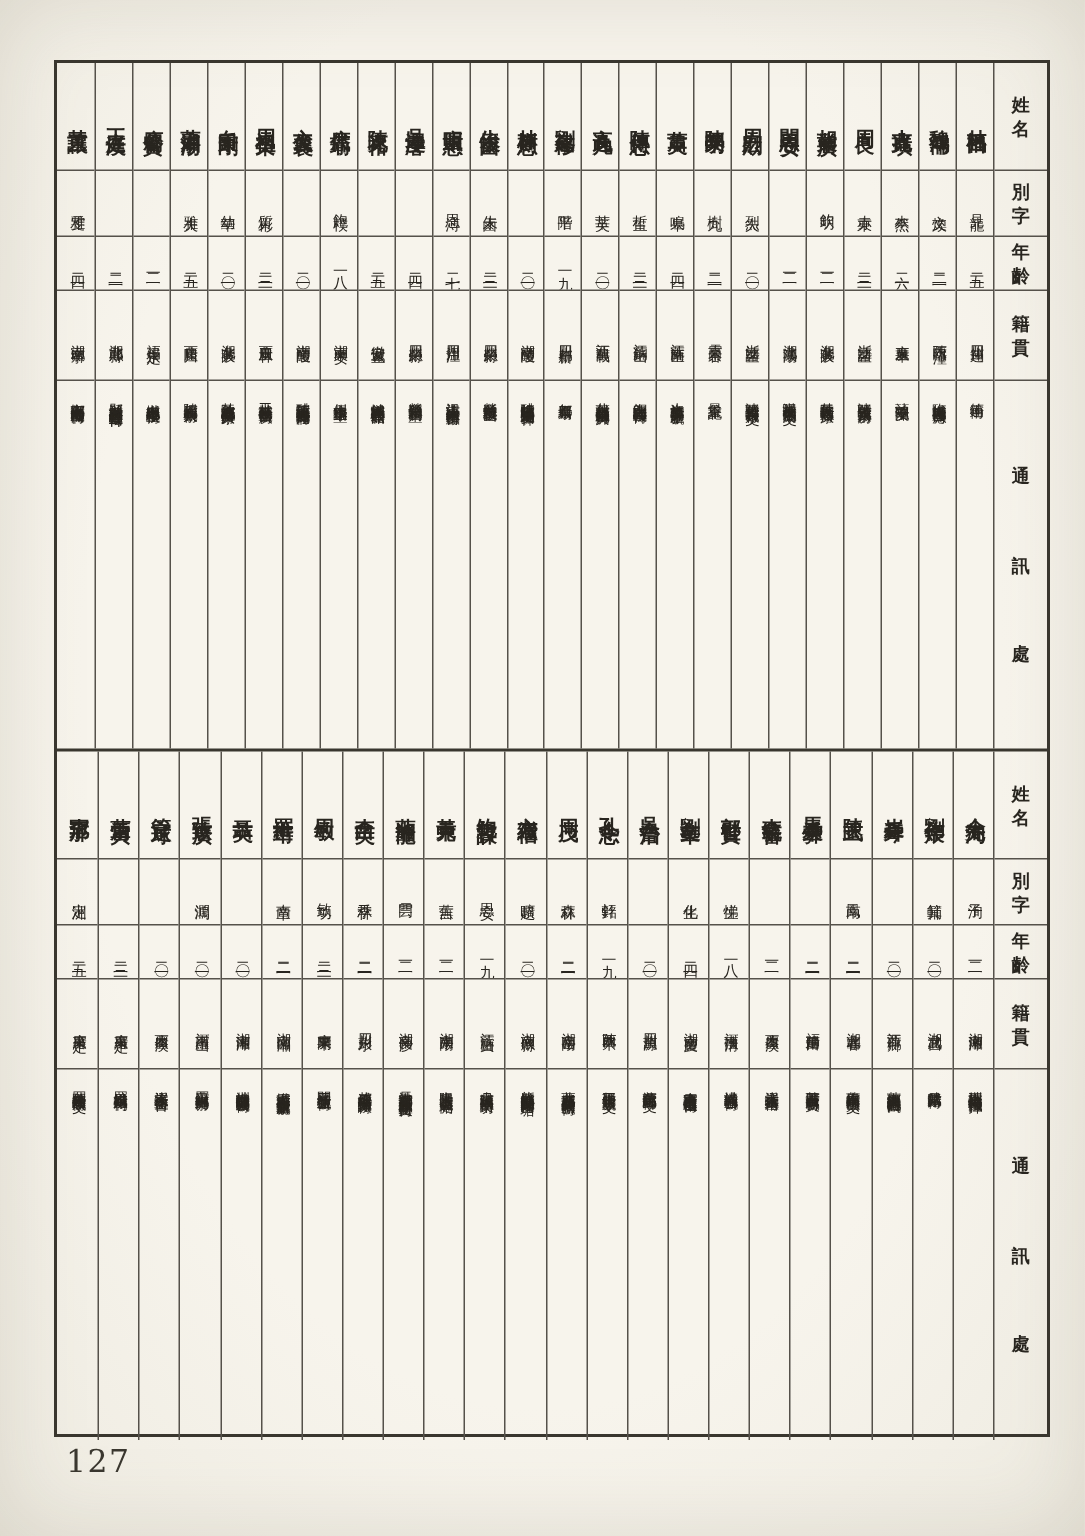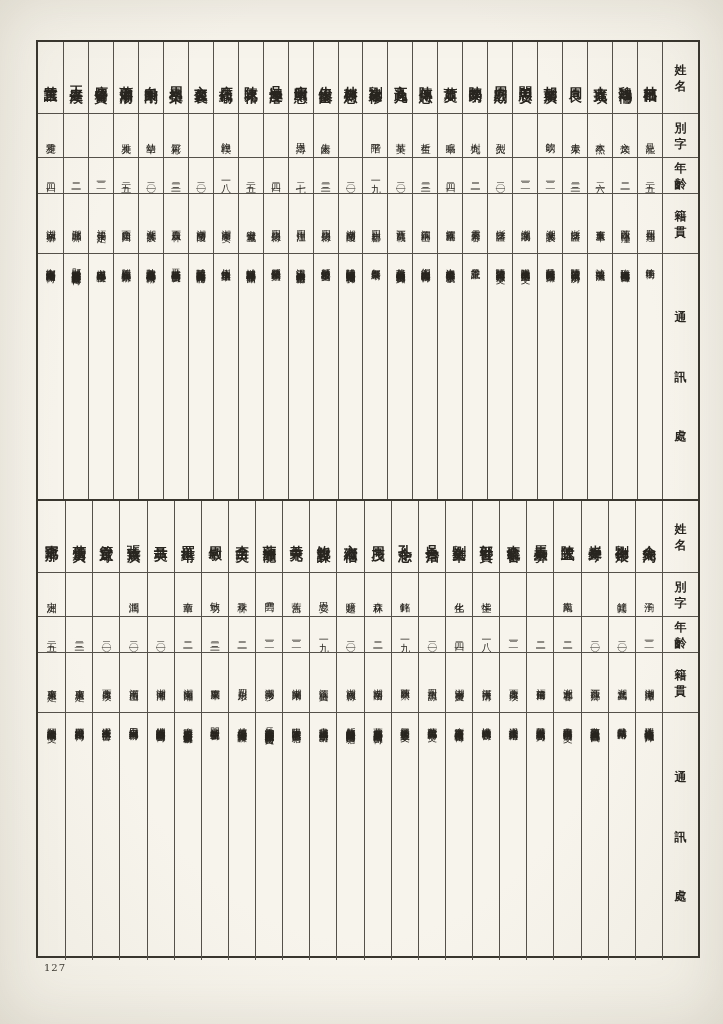--- a/index.html
+++ b/index.html
@@ -57,21 +57,21 @@
   .origin-txt{font-size:9.5px;letter-spacing:1px;}
   .addr-txt{font-size:9.5px;letter-spacing:.5px;line-height:12.5px;max-height:240px;}
   
   .hdr-cell{display:flex;flex-direction:column;align-items:center;}
   .hdr-cell span{font-size:12px;font-weight:700;line-height:1;}
   .hdr-stack{justify-content:center;gap:4px;}
   .hdr-spread{justify-content:space-evenly;padding:10px 0;}
   .pageno{
     position:absolute;left:44px;top:962px;
     font-family:"DejaVu Serif",serif;
-    font-size:10px;color:#3a372f;letter-spacing:1px;
+    font-size:21px;color:#3a372f;letter-spacing:1px;
   }
 </style>
 </head>
 <body>
 
 <div class="page">
   <div class="frame">
     <div class="table first" style="grid-template-columns: 36px repeat(25, 1fr);">
         <div class="col">
           <div class="cell hdr-cell c-name hdr-stack">

